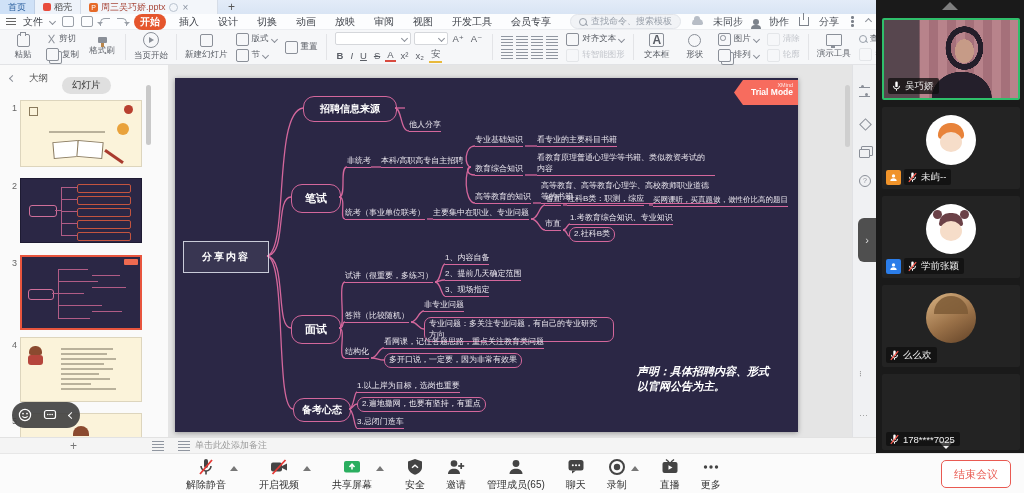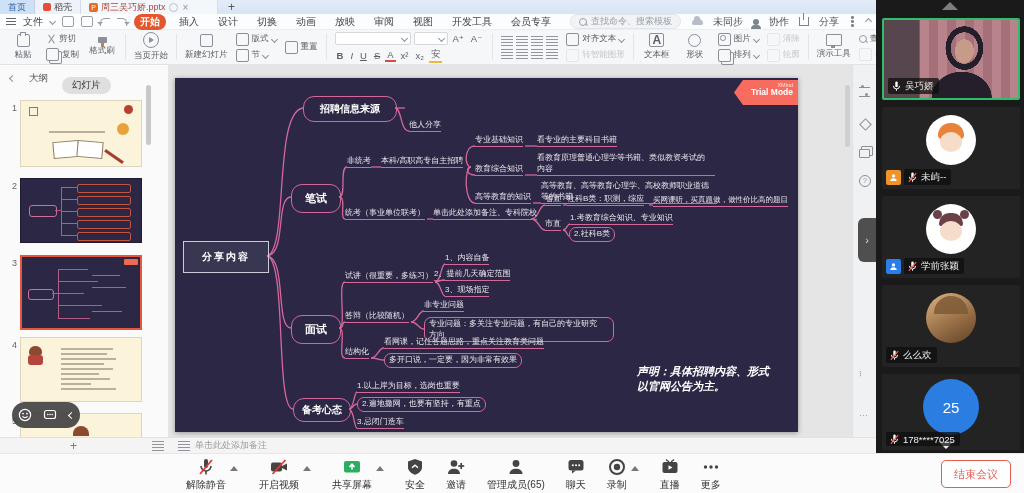--- a/index.html
+++ b/index.html
@@ -488,32 +488,32 @@
     <div class="mm" style="left:206px;top:78px">本科/高职高专自主招聘</div>
     <div class="mm" style="left:300px;top:57px">专业基础知识</div>
     <div class="mm" style="left:362px;top:57px">看专业的主要科目书籍</div>
     <div class="mm" style="left:300px;top:86px">教育综合知识</div>
     <div class="mm" style="left:362px;top:75px;width:178px">看教育原理普通心理学等书籍、类似教资考试的
 内容</div>
     <div class="mm" style="left:300px;top:114px">高等教育的知识</div>
     <div class="mm" style="left:366px;top:103px;width:176px">高等教育、高等教育心理学、高校教师职业道德
 等的书籍，</div>
     <div class="mm" style="left:170px;top:130px">统考（事业单位联考）</div>
-    <div class="mm" style="left:258px;top:130px">单击此处添加备注、专科院校</div>
+    <div class="mm" style="left:258px;top:130px">主要集中在职业、专业问题</div>
     <div class="mm" style="left:370px;top:116px">省直</div>
     <div class="mm" style="left:392px;top:116px">社科B类：职测，综应</div>
     <div class="mm" style="left:478px;top:117px;font-size:7.5px">买网课听，买真题做，做性价比高的题目</div>
     <div class="mm" style="left:370px;top:141px">市直</div>
     <div class="mm" style="left:395px;top:135px">1.考教育综合知识、专业知识</div>
     <div class="mmchip" style="left:394px;top:149px">2.社科B类</div>
 
     <div class="mmb" style="left:116px;top:237px;width:48px;height:27px;font-size:11px">面试</div>
     <div class="mm" style="left:170px;top:193px">试讲（很重要，多练习）</div>
     <div class="mm" style="left:270px;top:175px">1、内容自备</div>
-    <div class="mm" style="left:259px;top:191px">2、提前几天确定范围</div>
+    <div class="mm" style="left:270px;top:191px">2、提前几天确定范围</div>
     <div class="mm" style="left:270px;top:207px">3、现场指定</div>
     <div class="mm" style="left:170px;top:233px">答辩（比较随机）</div>
     <div class="mm" style="left:249px;top:222px">非专业问题</div>
     <div class="mmchip" style="left:249px;top:239px;width:180px">专业问题：多关注专业问题，有自己的专业研究
 方向</div>
     <div class="mm" style="left:170px;top:269px">结构化</div>
     <div class="mm" style="left:209px;top:259px">看网课，记住答题思路，重点关注教育类问题</div>
     <div class="mmchip" style="left:209px;top:275px">多开口说，一定要，因为非常有效果</div>
 
     <div class="mmb" style="left:118px;top:320px;width:56px;height:22px">备考心态</div>
@@ -624,23 +624,20 @@
           <rect x="7" y="1" width="4" height="9" rx="2" fill="#fff"></rect>
           <path d="M4 8a5 5 0 0 0 10 0" fill="none" stroke="#fff" stroke-width="1.6"></path>
           <line x1="9" y1="13" x2="9" y2="16" stroke="#fff" stroke-width="1.6"></line>
           <line x1="3" y1="16" x2="15" y2="2" stroke="#ff5a4e" stroke-width="2"></line>
         </svg>
       <span>么么欢</span>
     </div>
   </div>
 
   <div class="tile" style="top:374px;height:76px">
-    <div class="av a5">
-        <span>25</span>
-      </div>
     <div class="namebar noicon">
       <svg width="11" height="11" viewBox="0 0 18 18">
           <rect x="7" y="1" width="4" height="9" rx="2" fill="#fff"></rect>
           <path d="M4 8a5 5 0 0 0 10 0" fill="none" stroke="#fff" stroke-width="1.6"></path>
           <line x1="9" y1="13" x2="9" y2="16" stroke="#fff" stroke-width="1.6"></line>
           <line x1="3" y1="16" x2="15" y2="2" stroke="#ff5a4e" stroke-width="2"></line>
         </svg>
       <span>178****7025</span>
     </div>
   </div>

